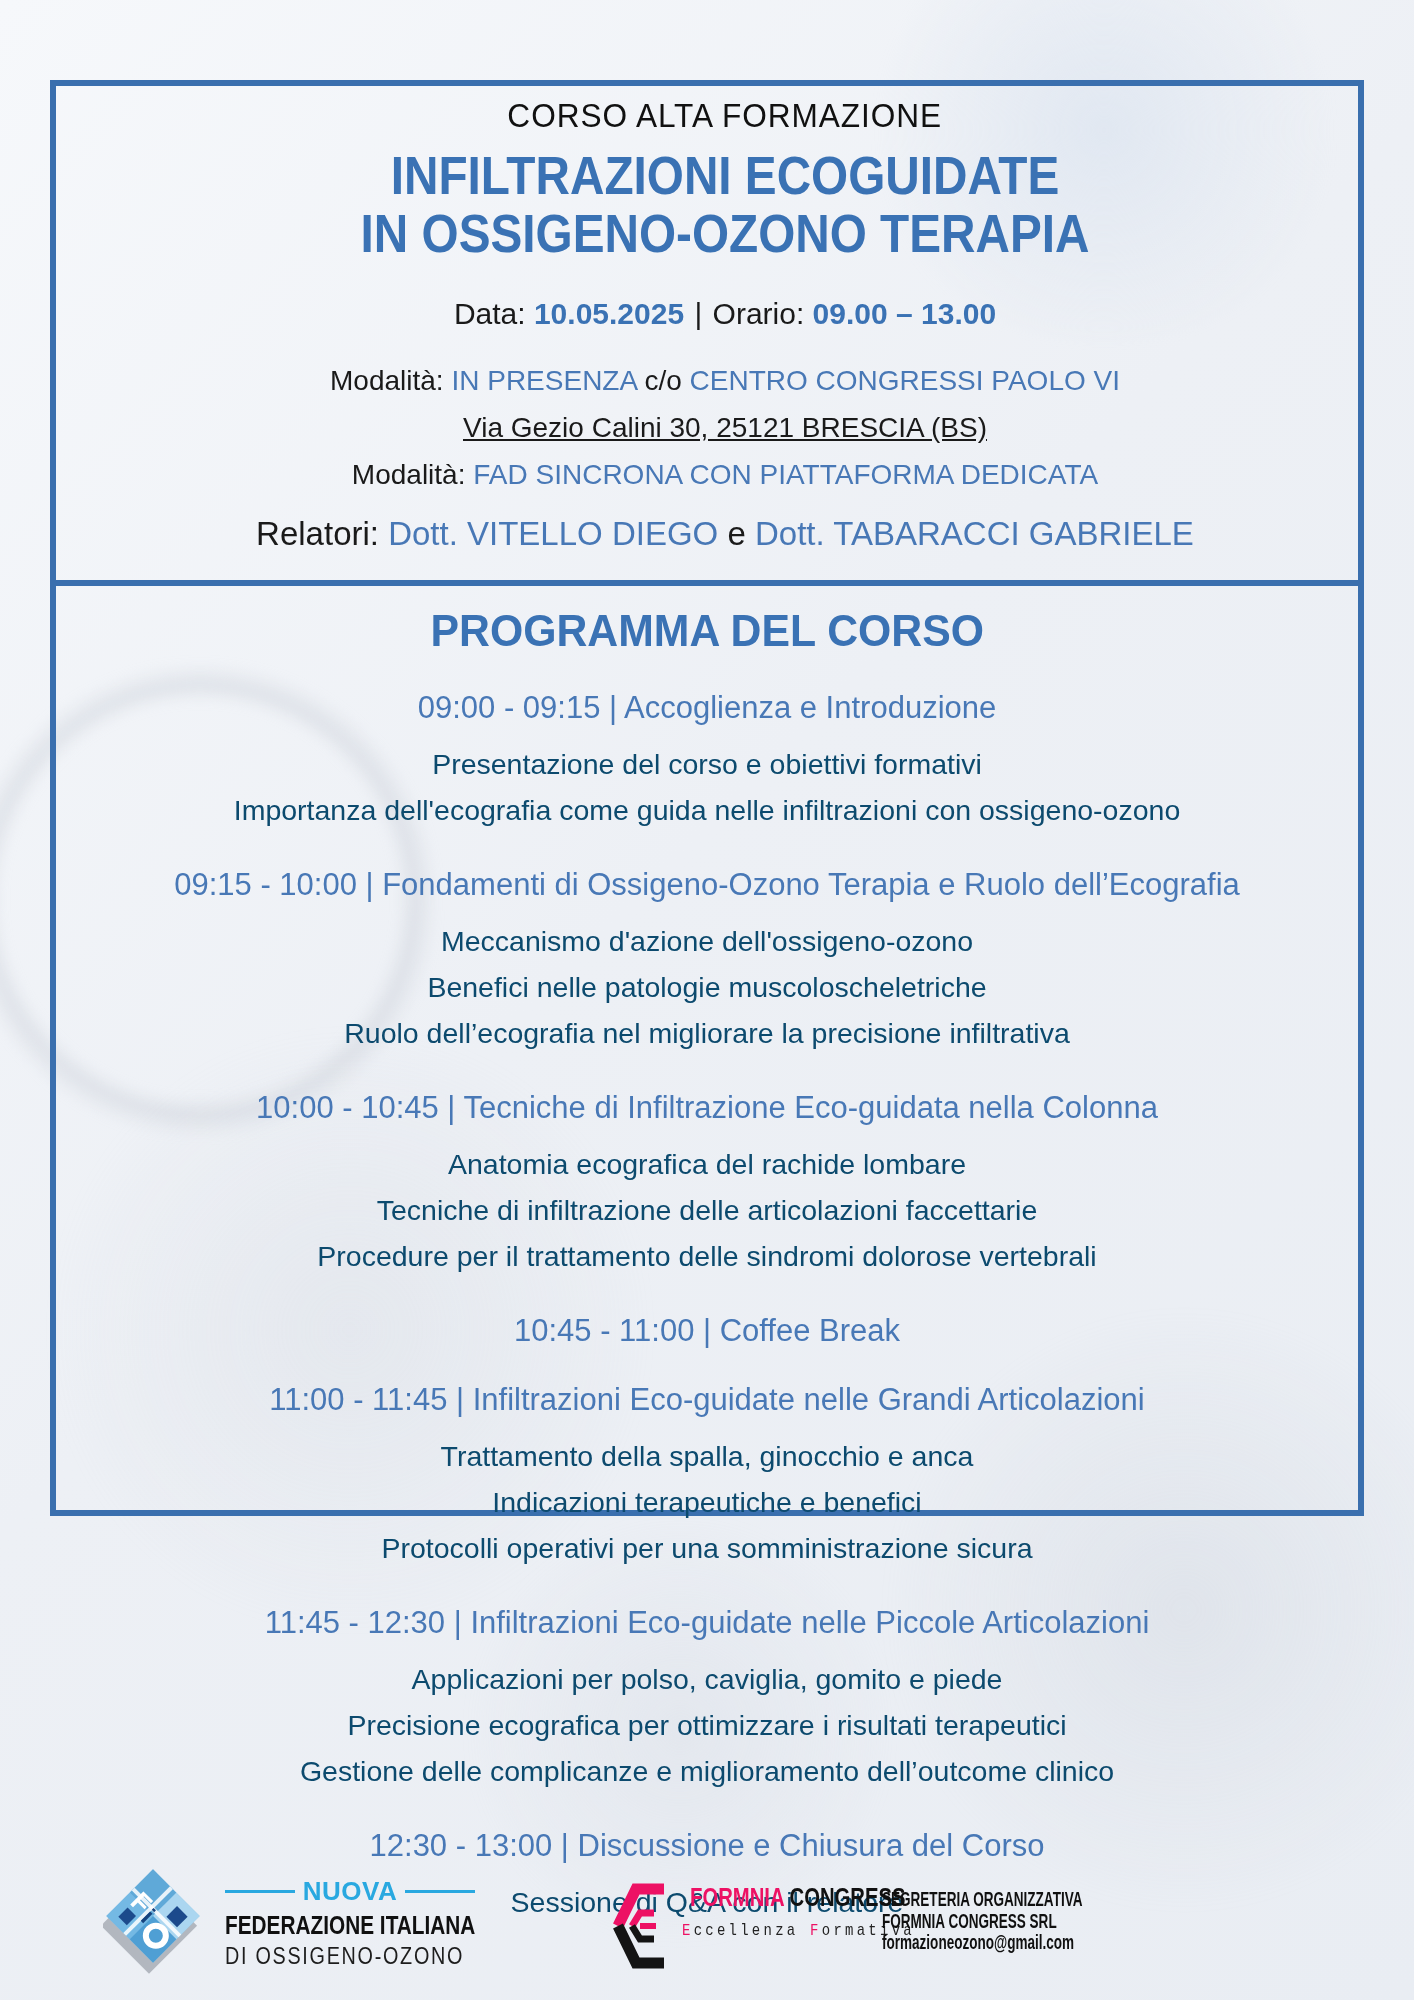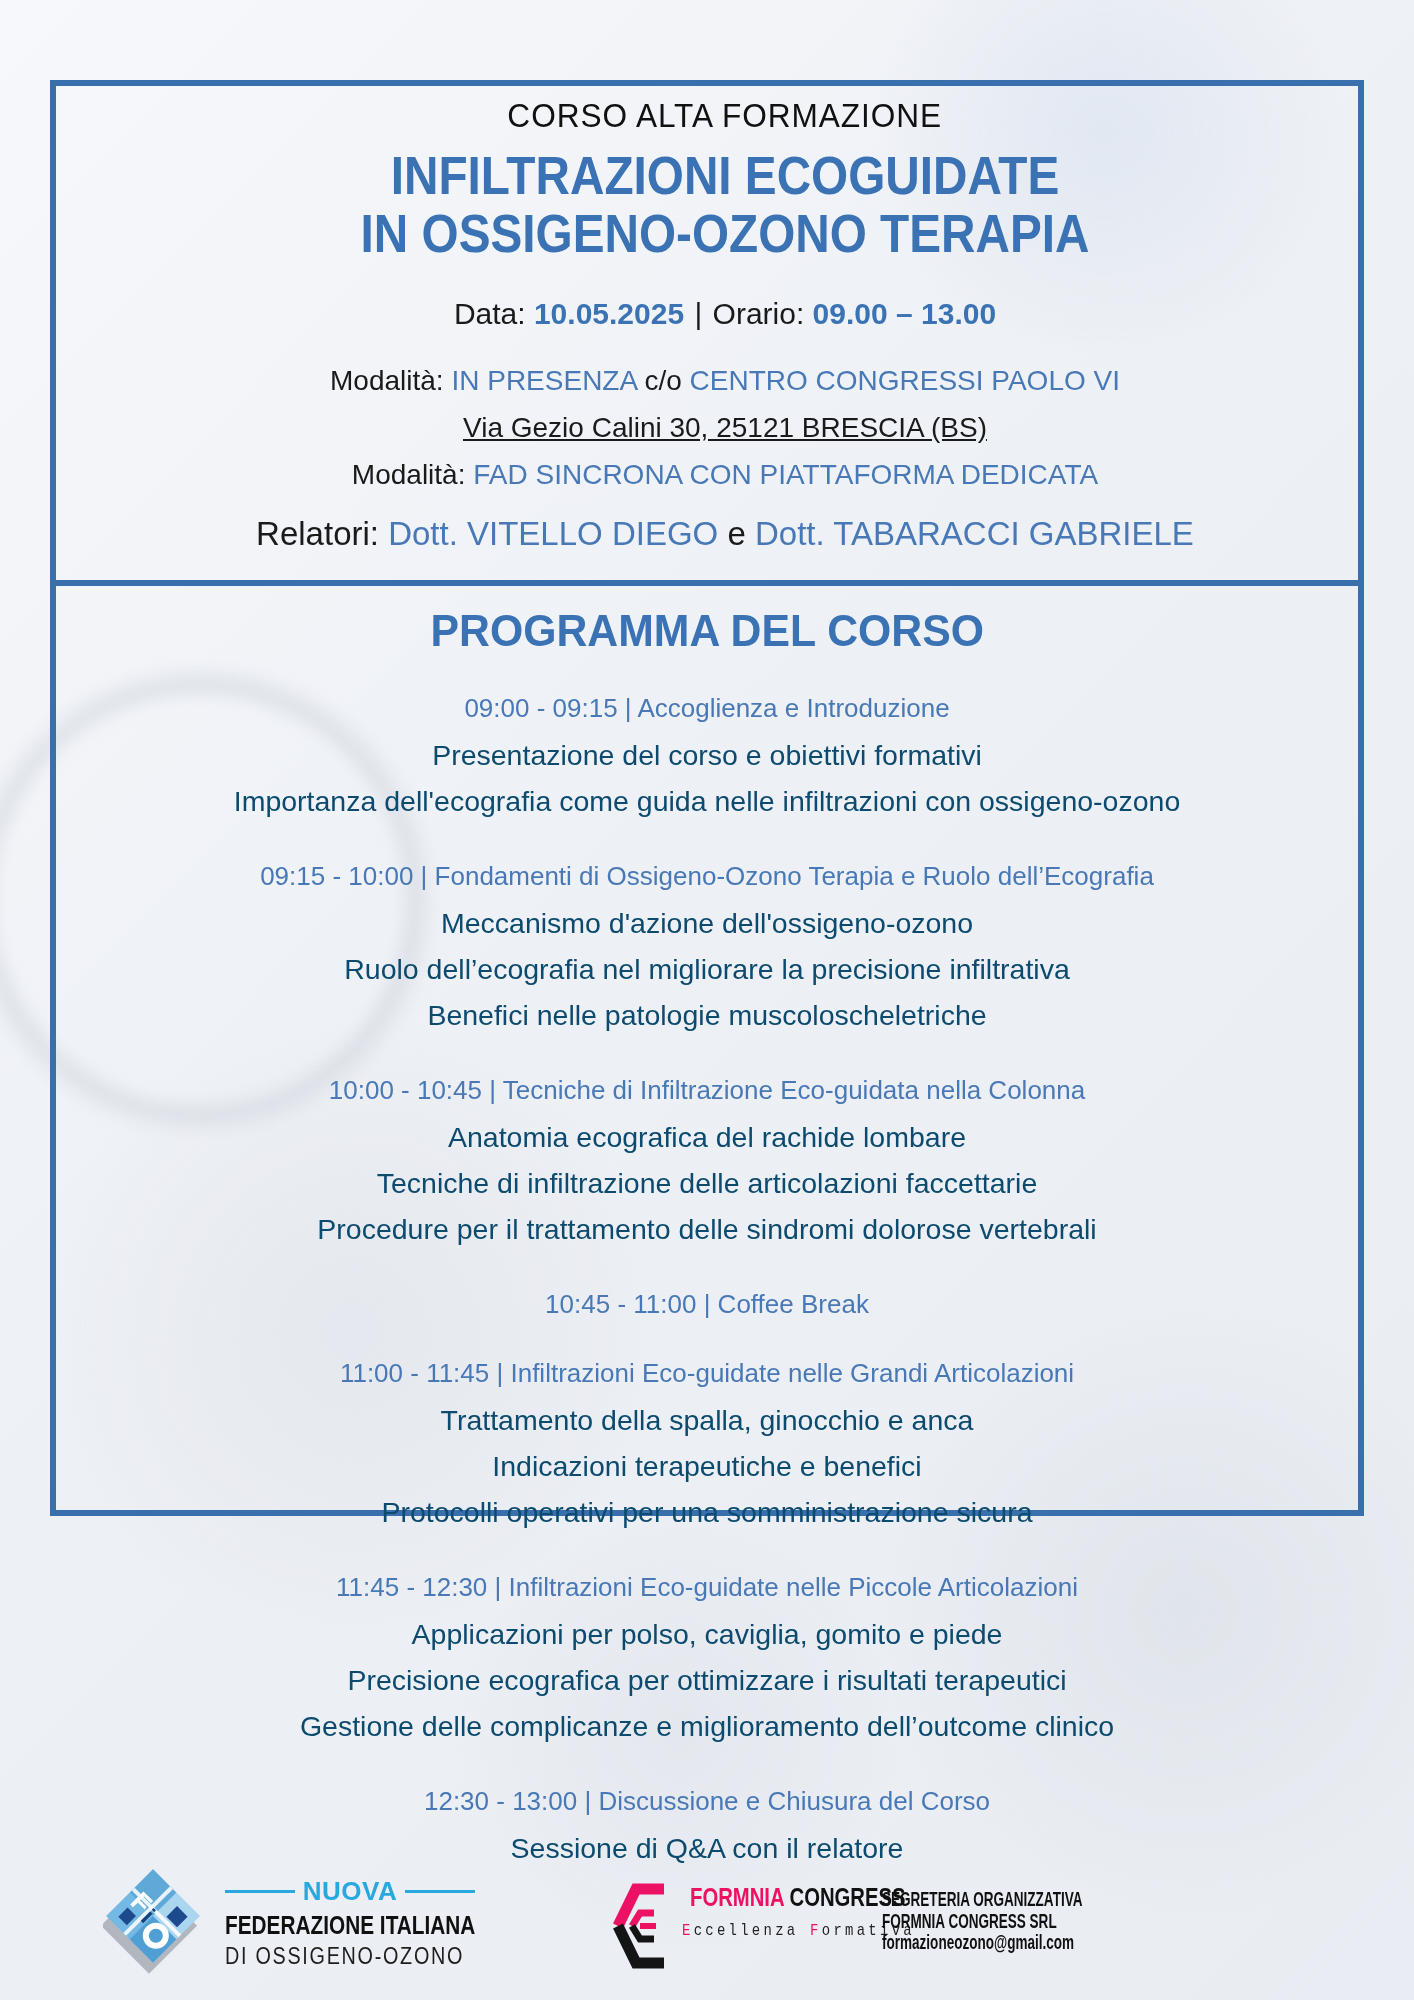--- a/index.html
+++ b/index.html
@@ -40,21 +40,21 @@
   .modalities p{margin:0;}
   .relatori{margin:17px 0 0;font-size:33px;}
   .relatori .lbl{color:#1a1a1a;}
   .relatori .name{color:#4878b6;}
 
   .program-title{margin:20px 0 0;font-size:45px;line-height:50px;font-weight:800;color:#3a72b4;}
   .program-title span{display:inline-block;transform:scaleX(.95);}
   .session{margin-top:35px;}
   .session:first-of-type{margin-top:0;}
   .sessions{margin-top:35px;}
-  .session-header{font-size:26px;line-height:34px;color:#4878b6;margin:7px;}
+  .session-header{font-size:31px;line-height:34px;color:#4878b6;margin:16px;}
   .session-item{font-size:28.5px;line-height:46px;color:#0c4a6e;margin:0;}
 
   footer{position:absolute;left:0;top:1856px;width:1414px;height:144px;}
   .f-nfio{position:absolute;left:103px;top:8px;display:flex;align-items:center;gap:18px;}
   .nfio-text{width:250px;text-align:right;}
   .nuova-row{display:flex;align-items:center;gap:8px;}
   .nuova-row .hline{flex:1;height:3px;background:#29a8e0;}
   .nuova{font-size:26px;font-weight:700;color:#29a8e0;letter-spacing:.5px;}
   .fed{font-size:26px;font-weight:700;color:#101010;white-space:nowrap;display:inline-block;transform:scaleX(.8);transform-origin:left center;margin-top:3px;}
   .oss{font-size:23px;font-weight:400;color:#1d1d1d;letter-spacing:2px;white-space:nowrap;display:inline-block;transform:scaleX(.86);transform-origin:left center;margin-top:2px;}
@@ -122,22 +122,22 @@
     </h2>
     <div class="sessions">
       <div class="session">
         <p class="session-header">09:00 - 09:15 | Accoglienza e Introduzione</p>
         <p class="session-item">Presentazione del corso e obiettivi formativi</p>
         <p class="session-item">Importanza dell'ecografia come guida nelle infiltrazioni con ossigeno-ozono</p>
       </div>
       <div class="session">
         <p class="session-header">09:15 - 10:00 | Fondamenti di Ossigeno-Ozono Terapia e Ruolo dell’Ecografia</p>
         <p class="session-item">Meccanismo d'azione dell'ossigeno-ozono</p>
+        <p class="session-item">Benefici nelle patologie muscoloscheletriche</p>
         <p class="session-item">Ruolo dell’ecografia nel migliorare la precisione infiltrativa</p>
-        <p class="session-item">Benefici nelle patologie muscoloscheletriche</p>
       </div>
       <div class="session">
         <p class="session-header">10:00 - 10:45 | Tecniche di Infiltrazione Eco-guidata nella Colonna</p>
         <p class="session-item">Anatomia ecografica del rachide lombare</p>
         <p class="session-item">Tecniche di infiltrazione delle articolazioni faccettarie</p>
         <p class="session-item">Procedure per il trattamento delle sindromi dolorose vertebrali</p>
       </div>
       <div class="session">
         <p class="session-header">10:45 - 11:00 | Coffee Break</p>
       </div>

